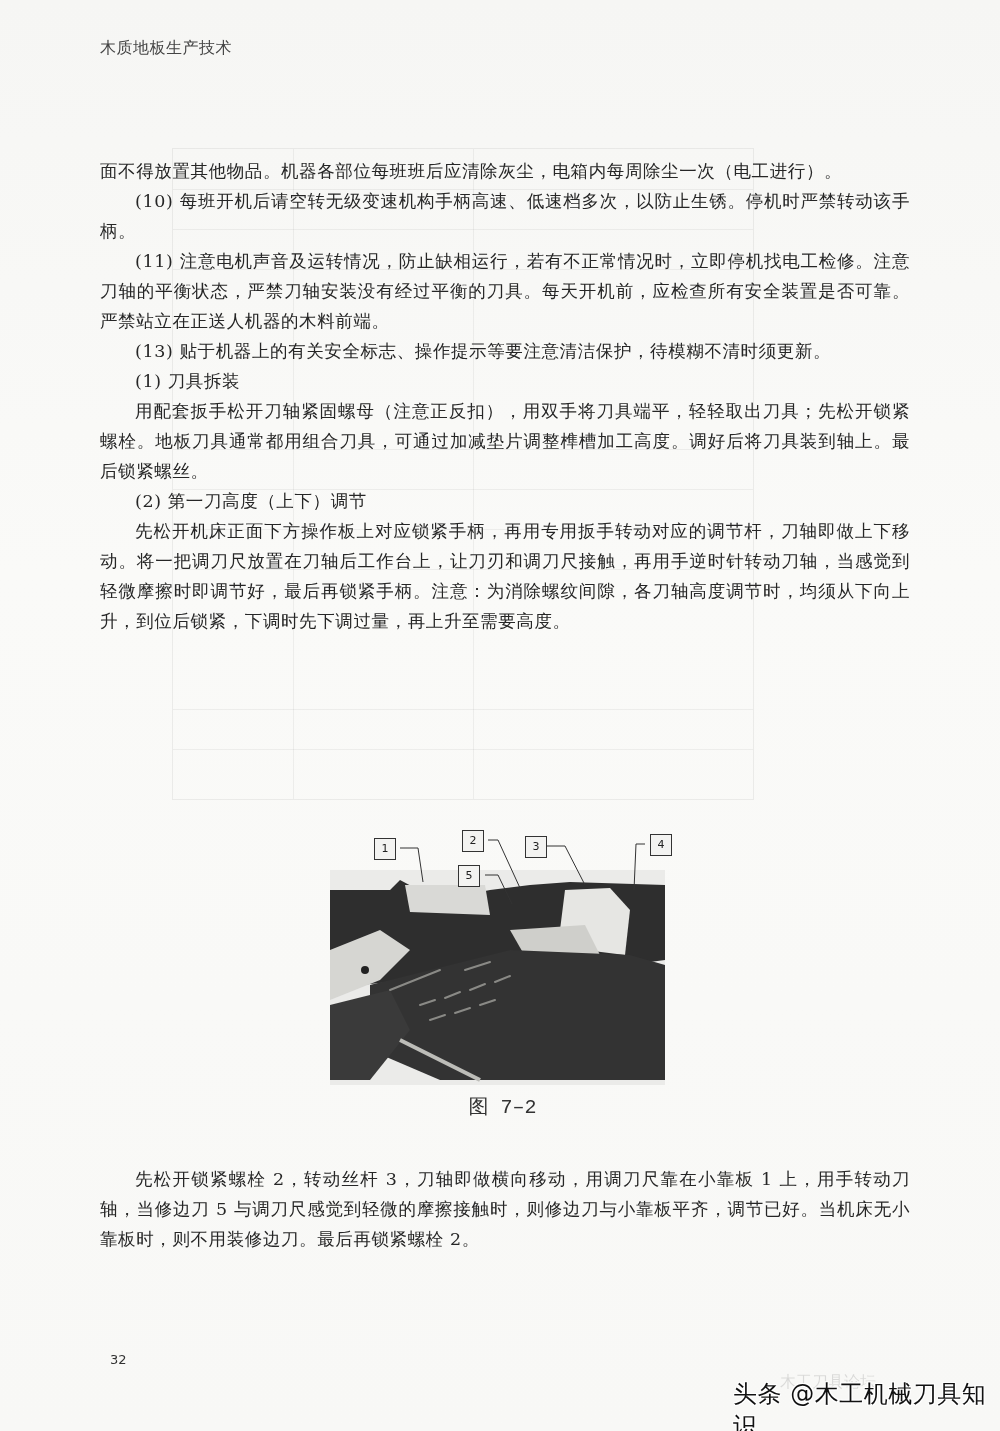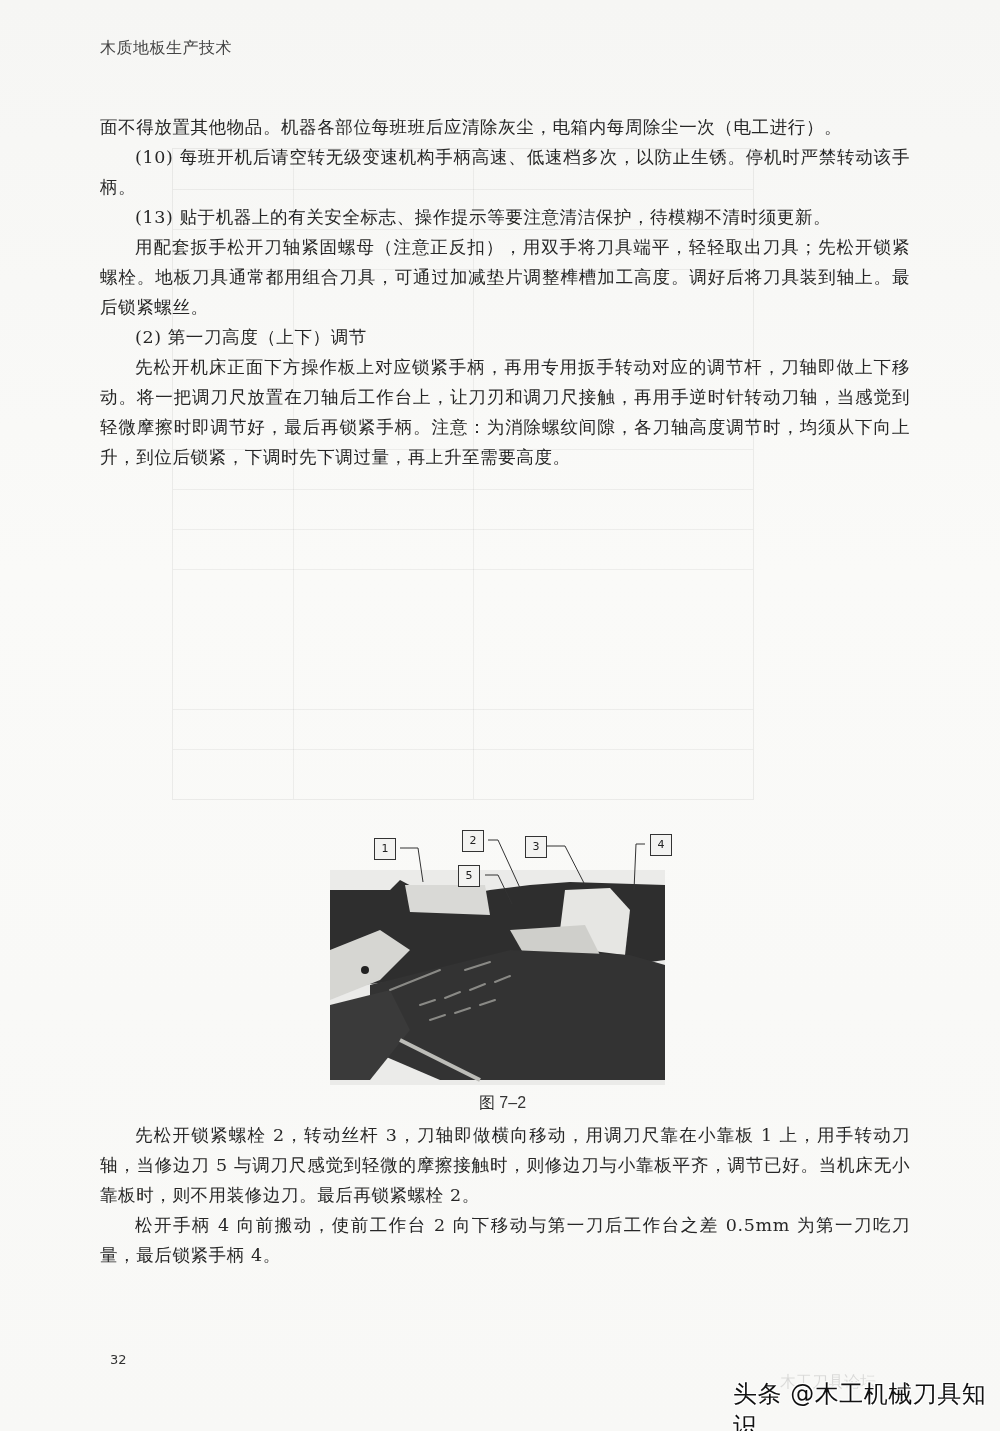--- a/index.html
+++ b/index.html
@@ -47,20 +47,21 @@
   }
   .body-text {
     position: absolute;
     left: 100px;
     width: 810px;
     font-size: 17.5px;
     line-height: 30px;
     color: #262626;
     text-align: justify;
     letter-spacing: 0.6px;
+    margin-top: 44px;
   }
   .para { margin: 0; }
   .indent { text-indent: 2em; }
   .heading-bold {
     font-family: "DejaVu Sans", "Liberation Sans", sans-serif;
     font-weight: bold;
     font-size: 17px;
   }
   .figure {
     position: absolute;
@@ -83,22 +84,22 @@
     font-size: 11px;
     text-align: center;
     line-height: 20px;
     color: #222;
   }
   .fig-caption {
     position: absolute;
     left: 0; width: 345px;
     top: 273px;
     text-align: center;
-    font-family: Liberation Sans, sans-serif;
-    font-size: 16px;
+    font-family: Liberation Mono, monospace;
+    font-size: 20px;
     color: #333;
   }
   .page-number {
     position: absolute;
     left: 110px; top: 1352px;
     font-family: "DejaVu Sans", "Liberation Sans", sans-serif;
     font-size: 13px;
     color: #333;
   }
   .watermark {
@@ -136,21 +137,23 @@
     <div class="hline" style="top:420px"></div>
     <div class="hline" style="top:560px"></div>
     <div class="hline" style="top:600px"></div>
   </div>
 
   <div class="running-header">木质地板生产技术</div>
 
   <div class="body-text" style="top:112px;">
     <p class="para">面不得放置其他物品。机器各部位每班班后应清除灰尘，电箱内每周除尘一次（电工进行）。</p>
     <p class="para indent">(10) 每班开机后请空转无级变速机构手柄高速、低速档多次，以防止生锈。停机时严禁转动该手柄。</p>
+    <p class="para indent">(11) 注意电机声音及运转情况，防止缺相运行，若有不正常情况时，立即停机找电工检修。注意刀轴的平衡状态，严禁刀轴安装没有经过平衡的刀具。每天开机前，应检查所有安全装置是否可靠。严禁站立在正送人机器的木料前端。</p>
     <p class="para indent">(13) 贴于机器上的有关安全标志、操作提示等要注意清洁保护，待模糊不清时须更新。</p>
+    <p class="para indent">(1) 刀具拆装</p>
     <p class="para indent">用配套扳手松开刀轴紧固螺母（注意正反扣），用双手将刀具端平，轻轻取出刀具；先松开锁紧螺栓。地板刀具通常都用组合刀具，可通过加减垫片调整榫槽加工高度。调好后将刀具装到轴上。最后锁紧螺丝。</p>
     <p class="para indent">(2) 第一刀高度（上下）调节</p>
     <p class="para indent">先松开机床正面下方操作板上对应锁紧手柄，再用专用扳手转动对应的调节杆，刀轴即做上下移动。将一把调刀尺放置在刀轴后工作台上，让刀刃和调刀尺接触，再用手逆时针转动刀轴，当感觉到轻微摩擦时即调节好，最后再锁紧手柄。注意：为消除螺纹间隙，各刀轴高度调节时，均须从下向上升，到位后锁紧，下调时先下调过量，再上升至需要高度。</p>
   </div>
 
   <div class="figure">
     <div class="photo">
       <svg width="335" height="215" viewBox="0 0 335 215" xmlns="http://www.w3.org/2000/svg">
         <rect x="0" y="0" width="335" height="215" fill="#ebebe9"></rect>
 
@@ -196,20 +199,19 @@
     <div class="callout" style="left:132px;top:10px;">2</div>
     <div class="callout" style="left:195px;top:16px;">3</div>
     <div class="callout" style="left:320px;top:14px;">4</div>
     <div class="callout" style="left:128px;top:45px;">5</div>
 
     <div class="fig-caption">图 7–2</div>
   </div>
 
   <div class="body-text" style="top:1120px;">
     <p class="para indent">先松开锁紧螺栓 2，转动丝杆 3，刀轴即做横向移动，用调刀尺靠在小靠板 1 上，用手转动刀轴，当修边刀 5 与调刀尺感觉到轻微的摩擦接触时，则修边刀与小靠板平齐，调节已好。当机床无小靠板时，则不用装修边刀。最后再锁紧螺栓 2。</p>
-    <p class="para indent">松开手柄 4 向前搬动，使前工作台 2 向下移动与第一刀后工作台之差 0.5mm 为第一刀吃刀量，最后锁紧手柄 4。</p>
   </div>
 
   <div class="page-number">32</div>
 
   <div class="watermark-ghost">木工刀具论坛</div>
   <div class="watermark">头条 @木工机械刀具知识</div>
 </div>
 
 </body></html>

